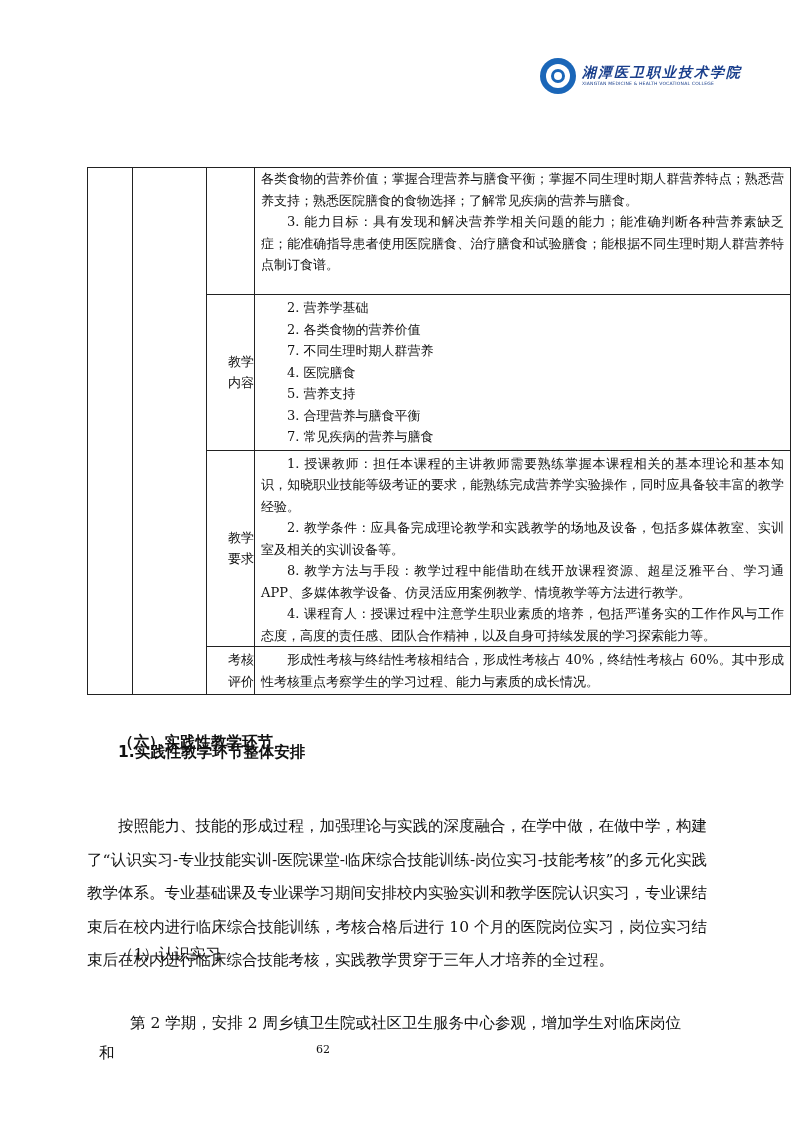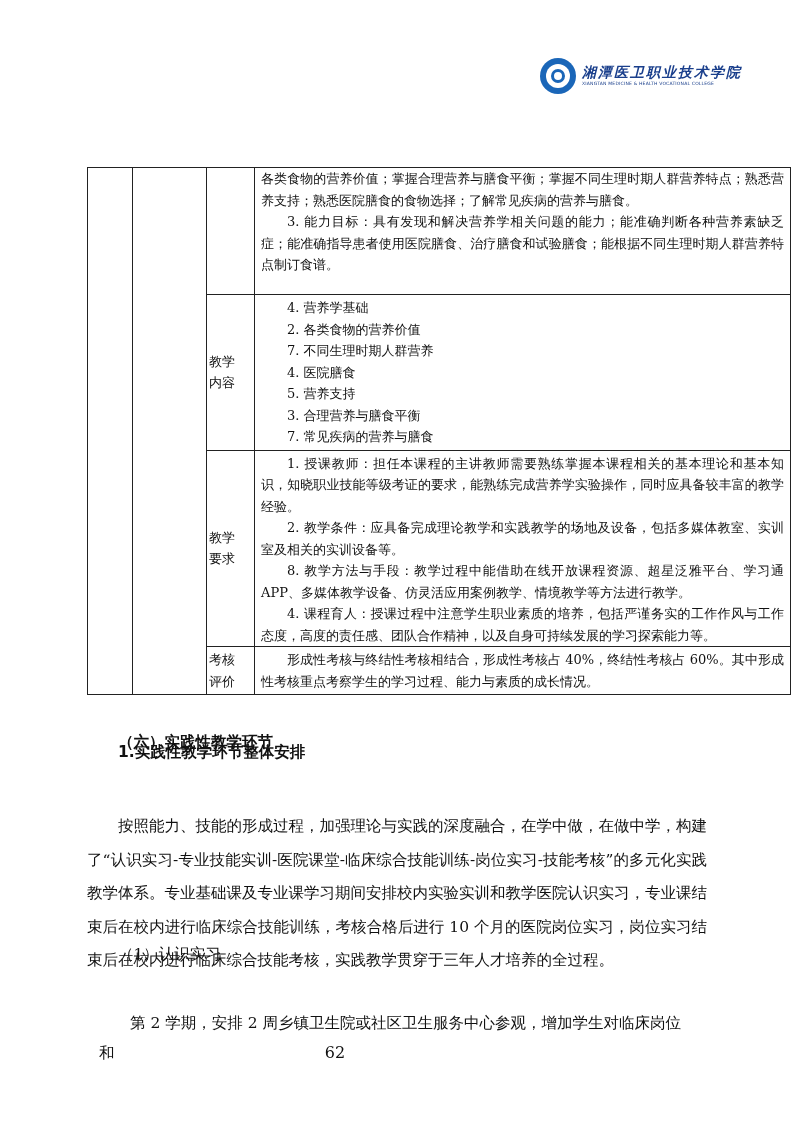--- a/index.html
+++ b/index.html
@@ -11,33 +11,33 @@
          border-radius: 50%; background: #ffffff; }
   .logo-emblem::after { content: ""; position: absolute; left: 11px; top: 11px; width: 14px; height: 14px;
          border-radius: 50%; border: 3px solid #1a66b8; box-sizing: border-box; }
   .logo-text { margin-left: 6px; display: flex; flex-direction: column; }
   .logo-cn { font-size: 14px; color: #1a3f8c; font-style: italic; letter-spacing: 2px; line-height: 16px; font-weight: bold; }
   .logo-en { font-size: 4.5px; color: #1a3f8c; letter-spacing: 0.2px; line-height: 8px; font-family: "DejaVu Sans", sans-serif; }
 
   table.course { position: absolute; left: 87px; top: 119px; width: 704px; border-collapse: collapse; table-layout: fixed; margin-top: 48px; }
   table.course td { border: 1.3px solid #222; vertical-align: top; padding: 0; font-size: 13px; line-height: 21.5px; }
   col.c1 { width: 45px; } col.c2 { width: 74px; } col.c3 { width: 48px; } col.c4 { width: auto; }
-  td.label { vertical-align: middle !important; text-align: left; font-size: 13.5px; line-height: 23px; padding-left: 2px !important; }
+  td.label { vertical-align: middle !important; text-align: right; font-size: 13.5px; line-height: 23px; padding-left: 2px !important; }
   td.content { padding: 0 6px 0 6px !important; text-align: justify; }
   .indent { text-indent: 2em; }
   .list-item { padding-left: 26px; }
 
   .section { position: absolute; left: 87px; width: 620px; }
   .h-six { top: 732px; font-size: 15.5px; font-weight: bold; font-family: "DejaVu Sans", sans-serif; left: 118px; }
   .h-one { top: 742px; font-size: 15.5px; font-weight: bold; font-family: "DejaVu Sans", sans-serif; left: 118px; }
   .para { top: 810px; font-size: 15.5px; line-height: 33.5px; text-align: justify; }
   .para p { margin: 0; }
   .sub { left: 118px; top: 944px; font-size: 15.5px; }
   .para2 { top: 996px; font-size: 15.5px; line-height: 30px; }
-  .page-num { position: absolute; top: 1043px; left: 12px; width: 646px; text-align: center; font-size: 16px; }
+  .page-num { position: absolute; top: 1043px; left: 0; width: 646px; text-align: center; font-size: 11px; }
 </style>
 </head>
 <body>
 
 <div class="header-logo">
   <div class="logo-emblem"></div>
   <div class="logo-text">
     <span class="logo-cn">湘潭医卫职业技术学院</span>
     <span class="logo-en">XIANGTAN MEDICINE &amp; HEALTH VOCATIONAL COLLEGE</span>
   </div>
@@ -59,21 +59,21 @@
       <div>各类食物的营养价值；掌握合理营养与膳食平衡；掌握不同生理时期人群营养特点；熟悉营养支持；熟悉医院膳食的食物选择；了解常见疾病的营养与膳食。</div>
       <div class="indent">3. 能力目标：具有发现和解决营养学相关问题的能力；能准确判断各种营养素缺乏症；能准确指导患者使用医院膳食、治疗膳食和试验膳食；能根据不同生理时期人群营养特点制订食谱。</div>
     </td>
   </tr>
   <tr>
     <td class="label">
       <div>教学</div>
       <div>内容</div>
     </td>
     <td class="content" style="padding-top:2px!important;padding-bottom:2px!important">
-      <div class="list-item">4. 营养学基础</div>
+      <div class="list-item">2. 营养学基础</div>
       <div class="list-item">2. 各类食物的营养价值</div>
       <div class="list-item">7. 不同生理时期人群营养</div>
       <div class="list-item">4. 医院膳食</div>
       <div class="list-item">5. 营养支持</div>
       <div class="list-item">3. 合理营养与膳食平衡</div>
       <div class="list-item">7. 常见疾病的营养与膳食</div>
     </td>
   </tr>
   <tr>
     <td class="label">

